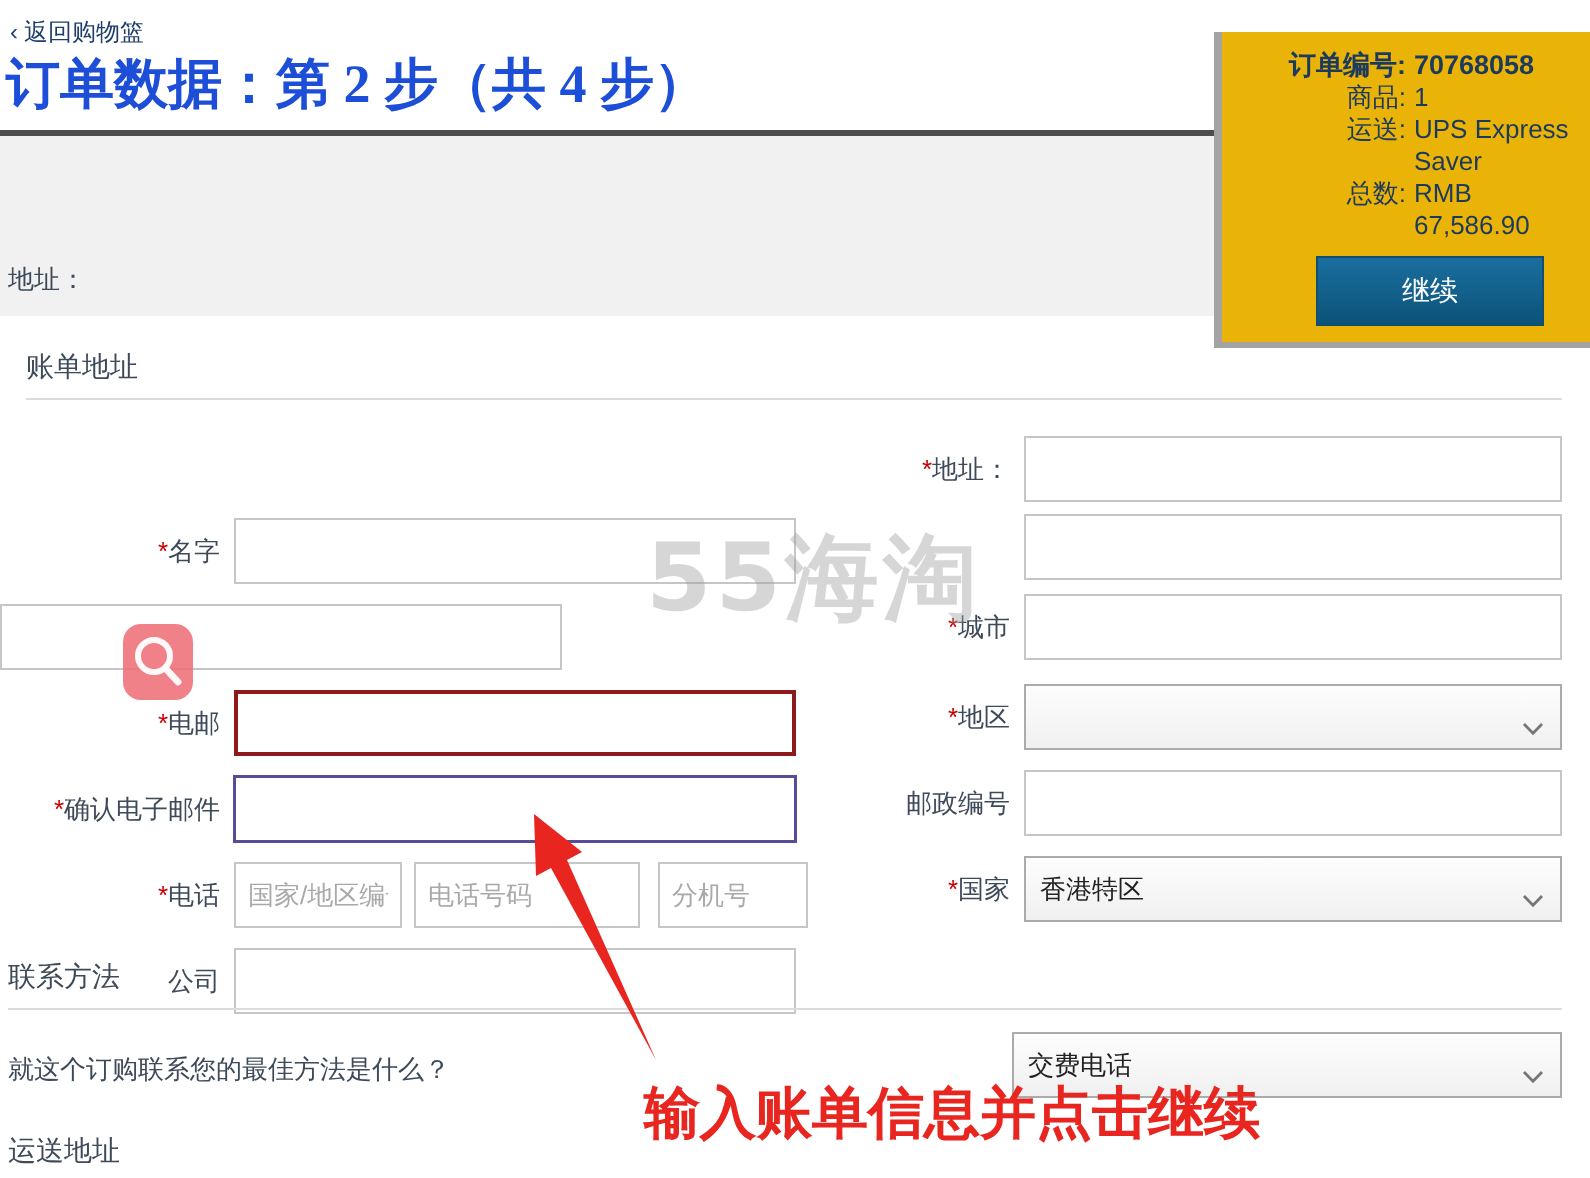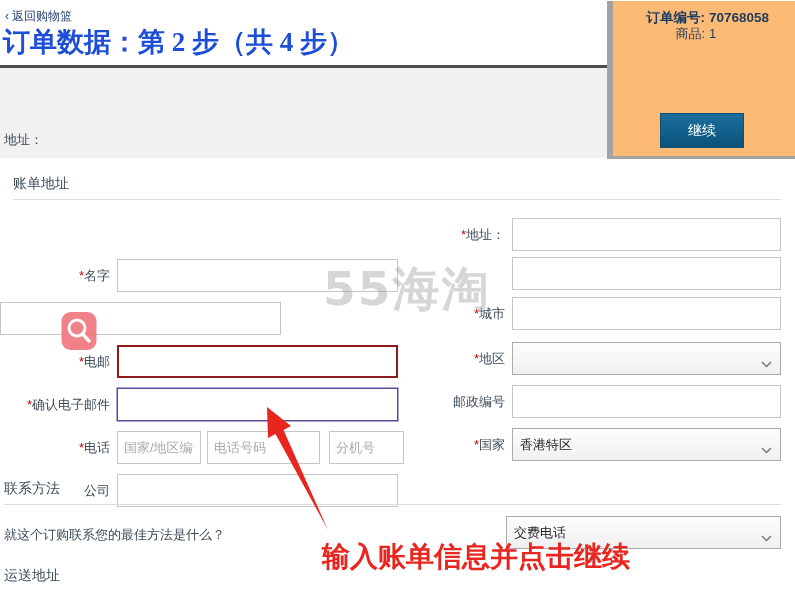--- a/index.html
+++ b/index.html
@@ -11,29 +11,29 @@
   
   .back-link { position:absolute; left:5px; top:8px; font-size:12px; color:#1e3d6b; text-decoration:none; cursor:pointer; }
   .back-chevron { font-size:12px; margin-right:3px; }
   .page-title { position:absolute; left:3px; top:24px; font-size:27px; color:#1d4ed8;
                 font-family:"Liberation Serif","DejaVu Serif",serif; white-space:nowrap; }
   .header-rule { position:absolute; left:0; top:65px; width:607px; height:3px; background:#4d4d4d; }
   .gray-band { position:absolute; left:0; top:68px; width:607px; height:90px; background:#f1f1f1; }
   .addr-bar-label { position:absolute; left:4px; top:131px; font-size:13px; color:#3d4a59; }
 
   
-  .summary-box { position:absolute; left:607px; top:1px; width:188px; height:158px; background:#fdba74;
-                 border-left:6px solid #a3a3a3; border-bottom:3px solid #a3a3a3; z-index:3; }
+  .summary-box { position:absolute; left:607px; top:16px; width:188px; height:158px; background:#eab308;
+                 border-left:4px solid #a3a3a3; border-bottom:3px solid #a3a3a3; z-index:3; }
   .srow { display:flex; font-size:13px; line-height:16px; color:#1c3a5e; }
   .summary-rows { padding-top:9px; }
   .srow .slabel { width:92px; text-align:right; flex:0 0 92px; }
   .srow .sval { margin-left:4px; width:86px; }
   .srow .sval .v2 { display:block; }
   .srow.bold { font-weight:bold; font-size:13.5px; }
-  .continue-btn { position:absolute; left:47px; top:112px; width:84px; height:35px;
+  .continue-btn { position:absolute; left:47px; top:112px; width:114px; height:35px;
                   background:linear-gradient(#1a6e9e,#0b5379); border:1px solid #0f4f73;
                   color:#fff; font-size:14px; text-align:center; line-height:33px; cursor:pointer; }
 
   
   .sec-heading { position:absolute; font-size:14px; color:#3d4a59; }
   .hr { position:absolute; height:1px; background:#dcdcdc; }
 
   
   .frow { position:absolute; display:flex; align-items:center; }
   .flabel { text-align:right; font-size:13px; color:#3d4a59; padding-right:7px; white-space:nowrap; }
@@ -77,20 +77,28 @@
 
   <div class="summary-box">
     <div class="summary-rows">
       <div class="srow bold">
         <span class="slabel">订单编号:</span>
         <span class="sval"><span>70768058</span><span class="v2"></span></span>
       </div>
       <div class="srow">
         <span class="slabel">商品:</span>
         <span class="sval"><span>1</span><span class="v2"></span></span>
+      </div>
+      <div class="srow">
+        <span class="slabel">运送:</span>
+        <span class="sval"><span>UPS Express</span><span class="v2">Saver</span></span>
+      </div>
+      <div class="srow">
+        <span class="slabel">总数:</span>
+        <span class="sval"><span>RMB</span><span class="v2">67,586.90</span></span>
       </div>
     </div>
     <div class="continue-btn">继续</div>
   </div>
 
   <div class="sec-heading" style="left:13px; top:175px;">账单地址</div>
   <div class="hr" style="left:13px; top:199px; width:768px;"></div>
 
   <div class="frow lcol" style="top:218px;">
     <span class="flabel"><span class="req">*</span><span>名字</span></span>

